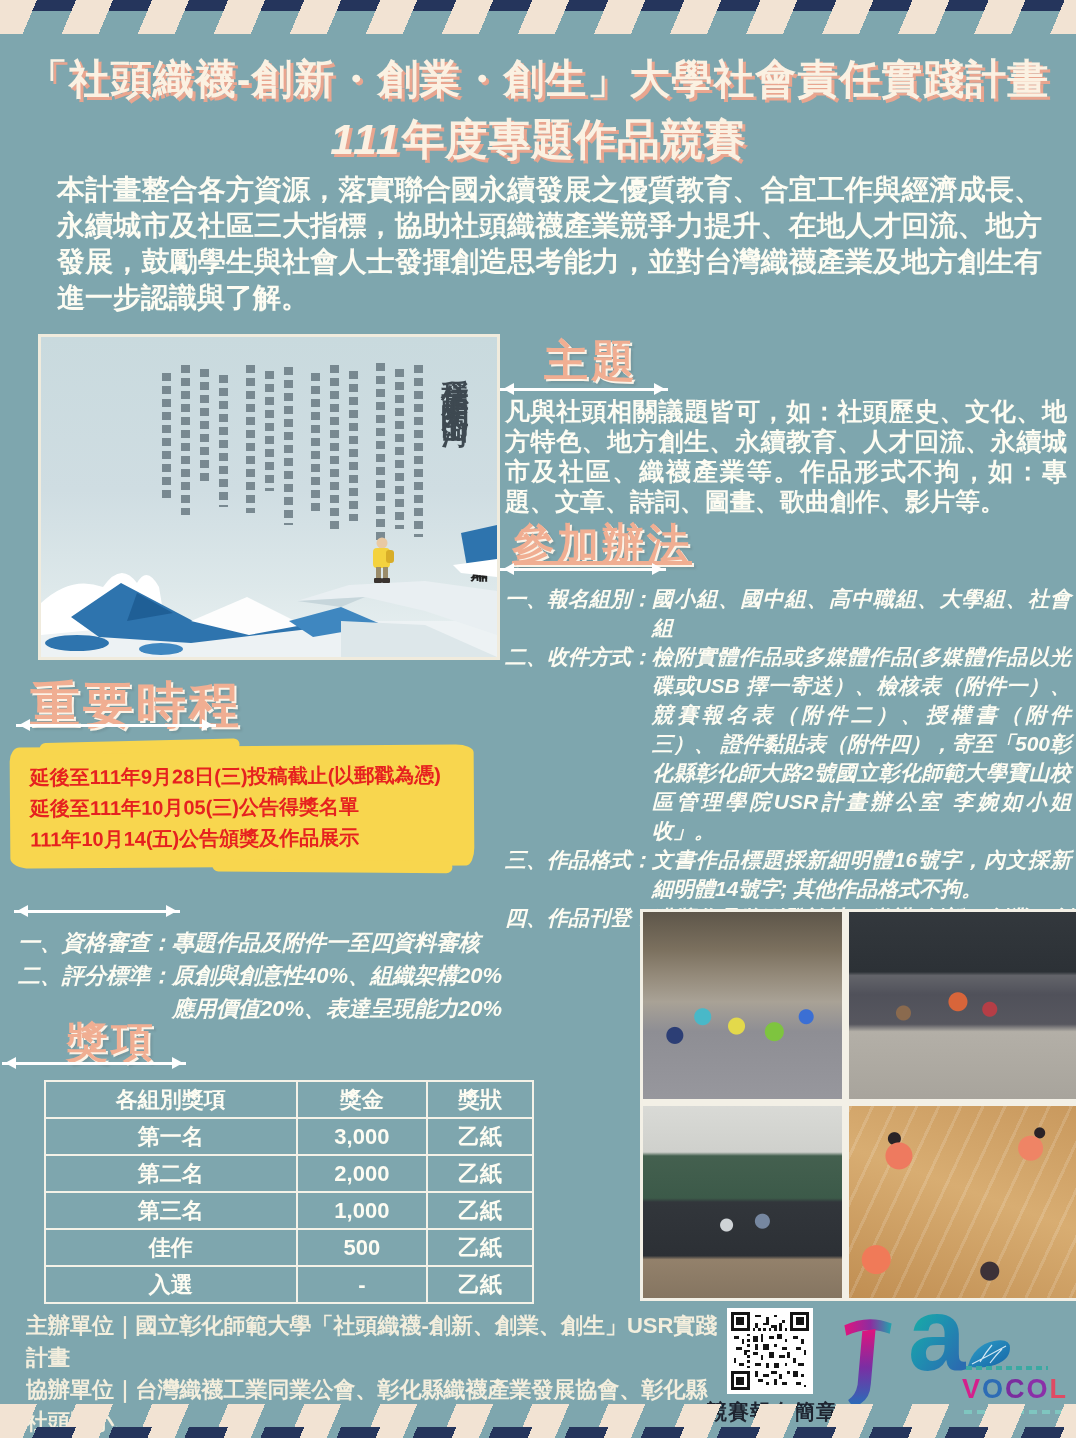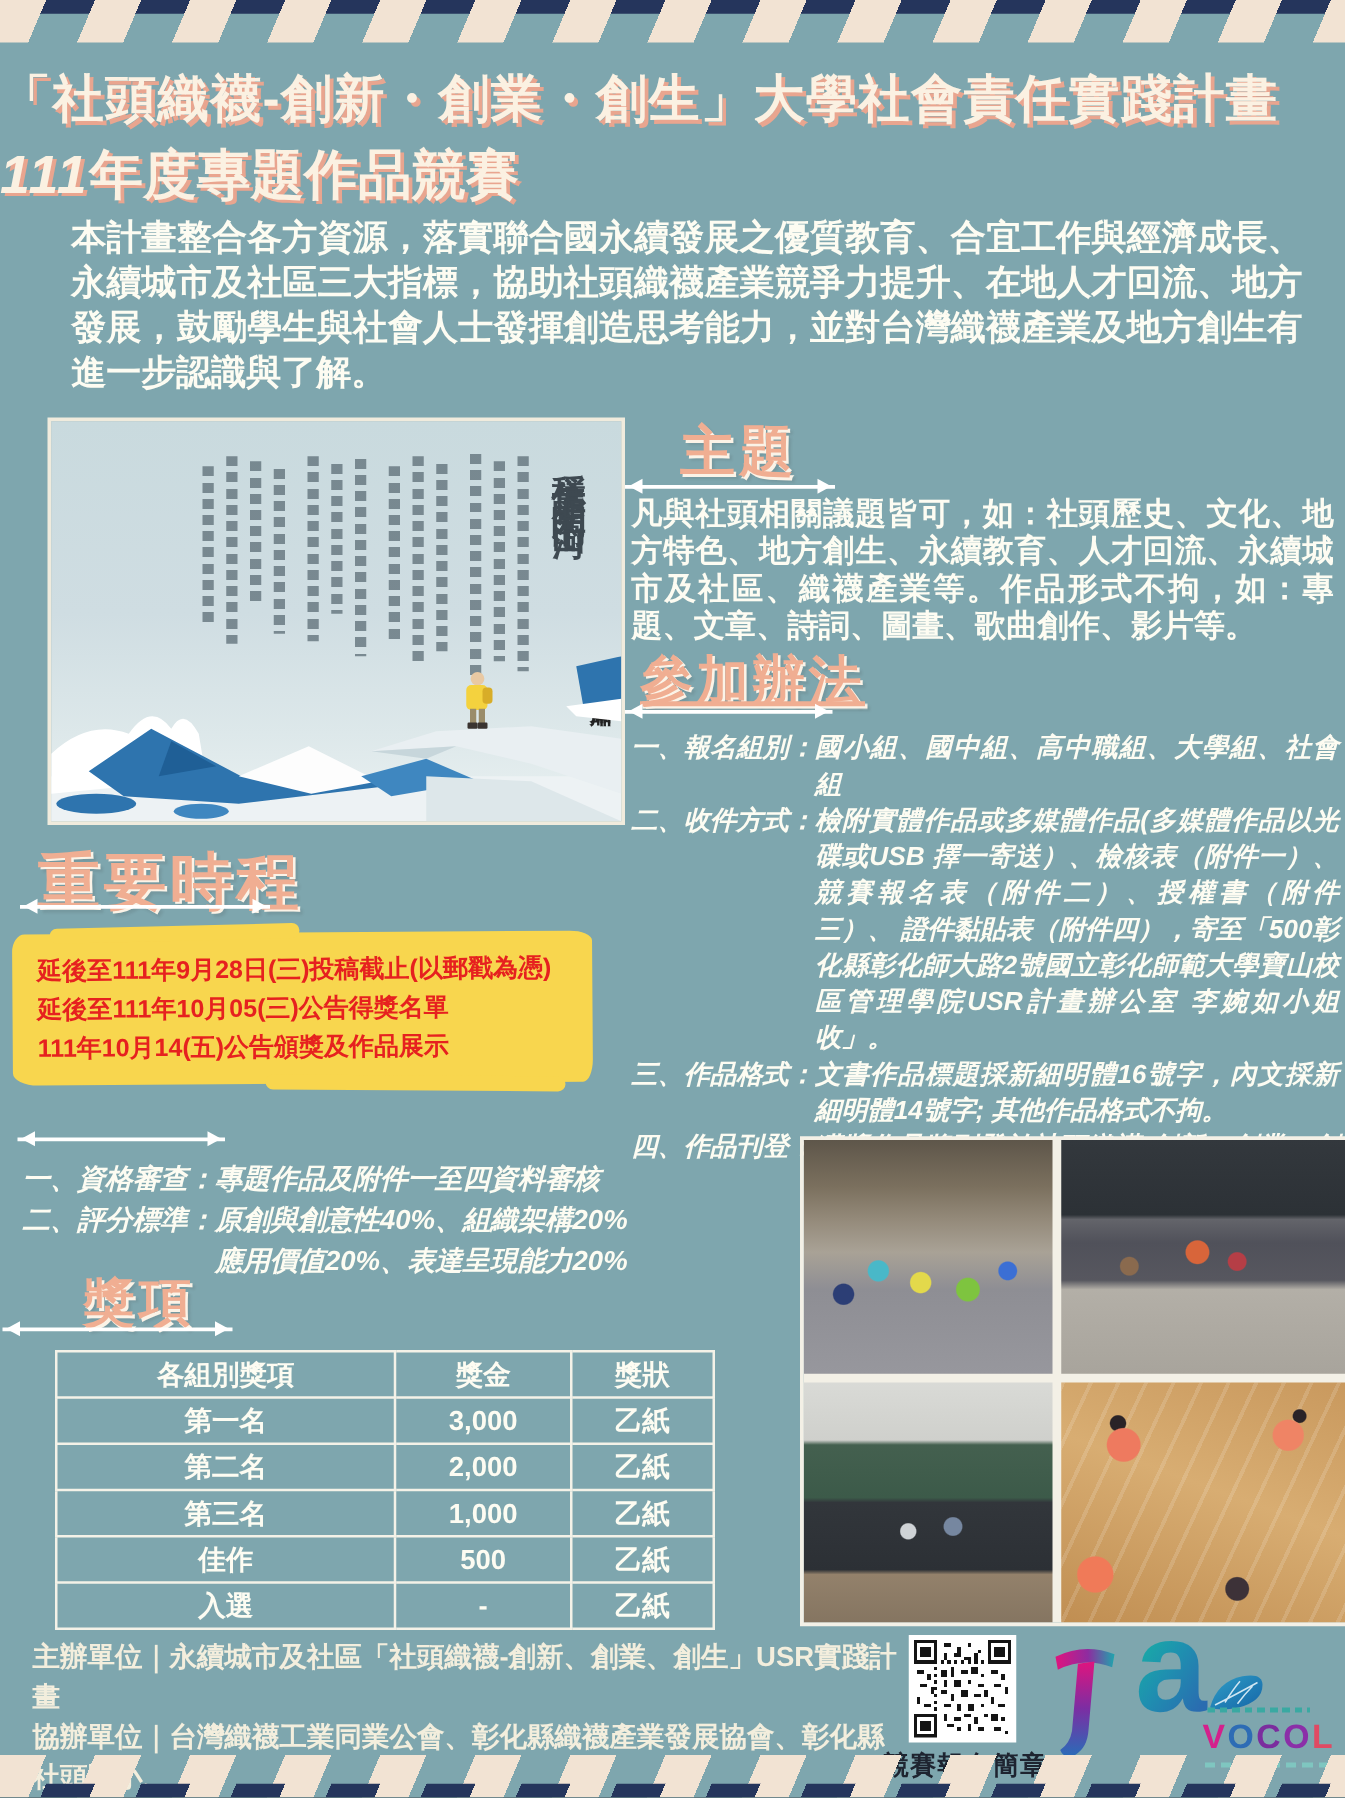--- a/index.html
+++ b/index.html
@@ -8,21 +8,21 @@
     font-family:"Liberation Sans","DejaVu Sans",sans-serif;}
   
   .stripe{position:absolute;left:0;width:100%;height:34px;}
   .stripe-top{top:0;background:repeating-linear-gradient(113deg,var(--stripe_cream,#F2E3D3) 0 34px,transparent 34px 70px);}
   .stripe-top::before{content:"";position:absolute;left:0;right:0;top:0;height:11px;
     background:repeating-linear-gradient(113deg,transparent 0 34px,var(--stripe_navy,#25355C) 34px 70px);}
   .stripe-bottom{bottom:0;background:repeating-linear-gradient(113deg,var(--stripe_cream,#F2E3D3) 0 34px,transparent 34px 70px);}
   .stripe-bottom::after{content:"";position:absolute;left:0;right:0;bottom:0;height:11px;
     background:repeating-linear-gradient(113deg,transparent 0 34px,var(--stripe_navy,#25355C) 34px 70px);}
   
-  .title-block{position:absolute;left:0;right:0;top:52px;
+  .title-block{position:absolute;left:0;right:0;top:52px;text-align:center;
     color:var(--title_text,#FBF1E2);font-weight:800;
     text-shadow:3px 3px 0 var(--title_shadow,#E9A58F);}
   .title-line1{font-size:41px;letter-spacing:1px;}
   .title-line2{font-size:43px;margin-top:4px;}
   .title-year{font-style:italic;letter-spacing:2px;}
   
   .intro{position:absolute;left:57px;top:172px;width:985px;font-size:28px;font-weight:700;
     line-height:36px;color:var(--body_text,#FDFCF2);text-align:justify;}
   
   .sec-h{position:absolute;font-weight:800;color:var(--heading,#F0AE92);letter-spacing:3px;
@@ -56,21 +56,21 @@
   
   .ilist{position:absolute;color:var(--body_text,#FDFCF2);font-weight:700;}
   .iitem{display:flex;align-items:flex-start;font-style:italic;}
   .ilabel{flex:0 0 auto;white-space:nowrap;}
   .itext{flex:1 1 auto;white-space:pre-line;text-align:justify;}
   .plist{left:505px;top:584px;width:566px;font-size:21px;line-height:29px;}
   .rlist{left:18px;top:926px;width:610px;font-size:22px;line-height:33px;}
   .theme-body{position:absolute;left:505px;top:396px;width:562px;font-size:25px;line-height:30px;
     font-weight:700;color:var(--body_text,#FDFCF2);text-align:justify;}
   
-  .awards{position:absolute;left:44px;top:1080px;width:528px;border-collapse:collapse;}
+  .awards{position:absolute;left:44px;top:1080px;width:490px;border-collapse:collapse;}
   .awards th,.awards td{border:2.5px solid var(--table_border,#F4F2E8);height:33px;
     text-align:center;font-size:22px;font-weight:700;color:var(--body_text,#FDFCF2);}
   .awards td.amt{font-weight:800;}
   
   .photo-grid{position:absolute;left:643px;top:912px;display:grid;
     grid-template-columns:199px 227px;grid-template-rows:187px 192px;gap:7px;
     background:#f3f0e6;outline:3px solid #f3f0e6;}
   .photo{width:100%;height:100%;}
   .photo1{background:
     radial-gradient(circle at 66% 64%,#7ec43f 0 9px,transparent 10px),
@@ -259,21 +259,21 @@
     </table>
 
   <div class="photo-grid">
     <div class="photo photo1"></div>
     <div class="photo photo2"></div>
     <div class="photo photo3"></div>
     <div class="photo photo4"></div>
   </div>
 
   <div class="footer">
-    <div>主辦單位｜永續城市及社區「社頭織襪-創新、創業、創生」USR實踐計畫</div>
+    <div>主辦單位｜國立彰化師範大學「社頭織襪-創新、創業、創生」USR實踐計畫</div>
     <div>協辦單位｜台灣織襪工業同業公會、彰化縣織襪產業發展協會、彰化縣社頭國小、</div>
 
   </div>
 
   <div class="qr">
     <svg viewBox="0 0 29 29" shape-rendering="crispEdges">
       <rect x="0" y="0" width="29" height="29" fill="#fff"></rect>
       <rect x="0" y="0" width="7" height="7" fill="#141414"></rect>
         <rect x="1" y="1" width="5" height="5" fill="#fff"></rect>
         <rect x="2" y="2" width="3" height="3" fill="#141414"></rect>

